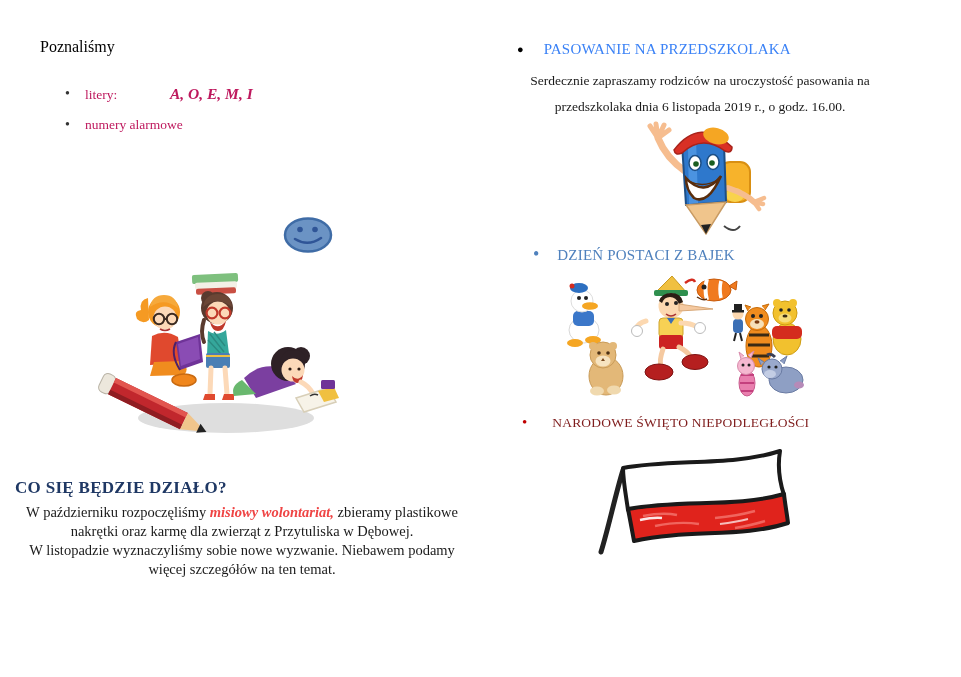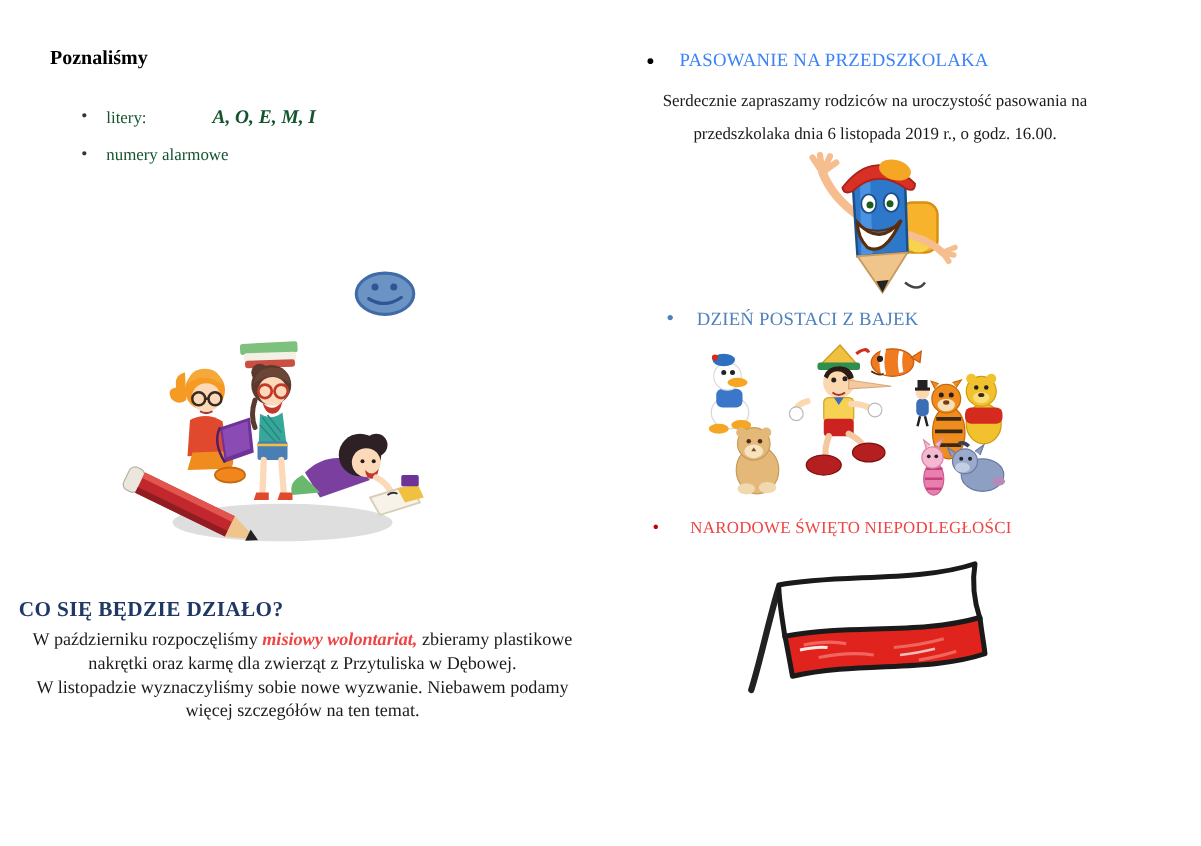--- a/index.html
+++ b/index.html
@@ -4,27 +4,27 @@
 <style>
   * { margin:0; padding:0; box-sizing:border-box; }
   body { background:#888; font-family:"Liberation Serif", serif; }
   #page {
     position:relative; width:961px; height:677px; background:#ffffff;
     overflow:hidden; margin:0 auto; color:#1a1a1a;
   }
   
   .left-heading {
     position:absolute; left:40px; top:38px;
-    font-size:16px; font-weight:bold; color:#000;
+    font-size:16px; font-weight:normal; color:#000;
   }
   .learned-list {
     position:absolute; left:63px; top:84px; width:398px; list-style:none;
   }
   .learned-list li {
-    position:relative; padding-left:22px; font-size:13.5px; line-height:20px; color:#14532d;
+    position:relative; padding-left:22px; font-size:13.5px; line-height:20px; color:#be185d;
   }
   .learned-list li::before {
     content:"•"; position:absolute; left:2px; top:0; font-size:14px; color:#333;
   }
   .li-row1 { margin-bottom:10px; }
   .li-row2 { margin-bottom:10px; }
   .li-fig  { line-height:29px; margin-bottom:3px; width:392px; }
   .li-row4 { margin-bottom:4px; }
   .label-w { display:inline-block; width:85px; }
   .bi-val  { font-weight:bold; font-style:italic; font-size:15.5px; }
@@ -45,21 +45,21 @@
   .event { position:absolute; display:flex; align-items:baseline; white-space:nowrap; }
   .event .title { font-size:15px; letter-spacing:0.2px; }
   .ev-0 { left:517px; top:41px; }
   .ev-0::before { content:"●"; font-size:11px; color:#000; margin-right:20px; position:relative; top:-1px; }
   .ev-0 .title { color:#3b82f6; }
   .ev-1 { left:533px; top:244px;text-align:right; }
   .ev-1::before { content:"•"; font-size:18px; color:#4f81bd; margin-right:18px; }
   .ev-1 .title { color:#4f81bd; }
   .ev-2 { left:522px; top:414px; }
   .ev-2::before { content:"•"; font-size:15px; color:#c00000; margin-right:25px; }
-  .ev-2 .title { color:#ef4444; font-size:13.5px; }
+  .ev-2 .title { color:#7f1d1d; font-size:13.5px; }
 
   .invite {
     position:absolute; left:488px; top:68px; width:424px; text-align:center;
     font-size:13.5px; line-height:26px; color:#1a1a1a;
   }
   .pencil-wrap { position:absolute; left:628px; top:110px; width:148px; height:130px; }
   .chars-wrap  { position:absolute; left:551px; top:273px; width:256px; height:128px; }
   .flag-wrap   { position:absolute; left:585px; top:436px; width:218px; height:128px; }
   svg { display:block; }
 </style>

